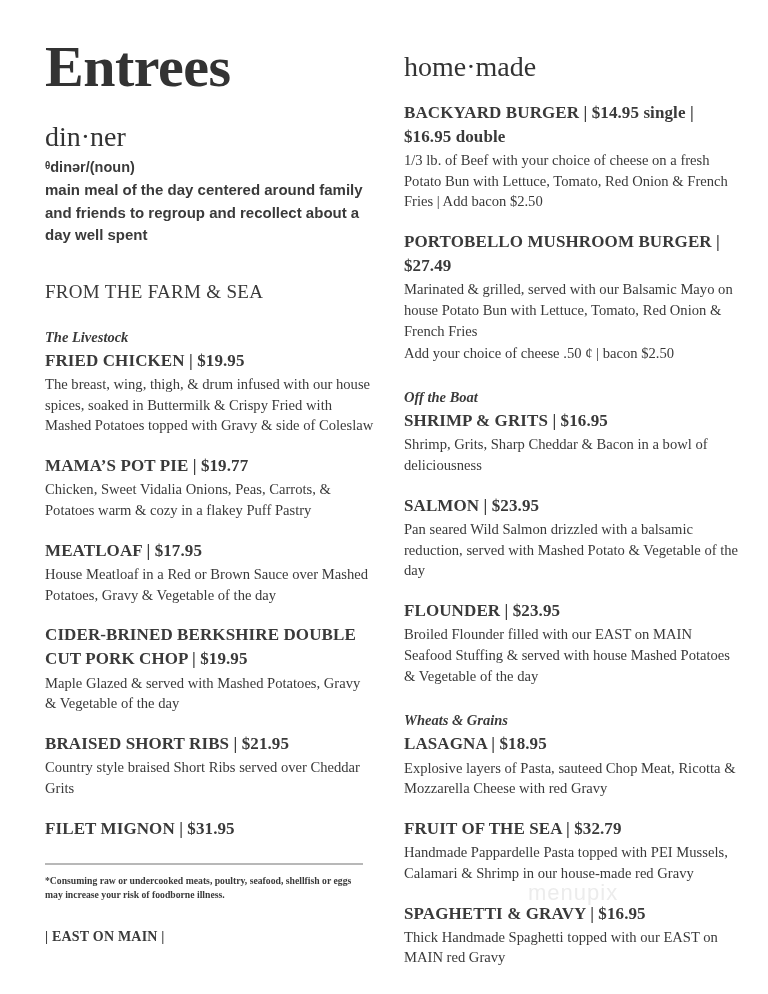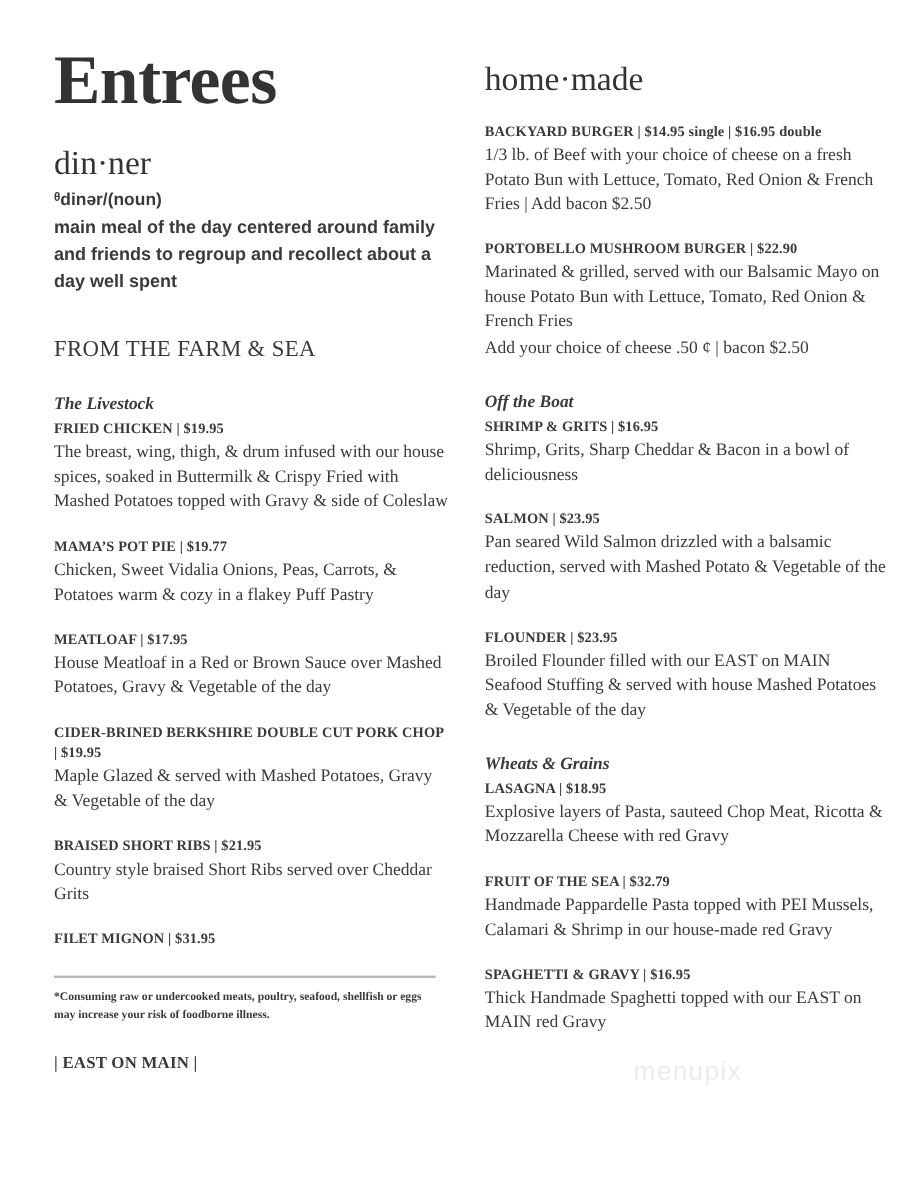--- a/index.html
+++ b/index.html
@@ -102,21 +102,21 @@
   
   .item {
     margin: 0;
     padding-top: 18px;
   }
   .item.no-gap { padding-top: 3px; }
 
   .item-name {
     font-family: "Liberation Serif", serif;
     font-weight: 700;
-    font-size: 12px;
+    font-size: 17px;
     letter-spacing: 0.1px;
     line-height: 1.42;
     color: #3a3a3a;
     margin: 0;
   }
   .item-desc {
     font-family: "Liberation Serif", serif;
     font-weight: 400;
     font-size: 14.6px;
     line-height: 1.42;
@@ -224,21 +224,21 @@
       <div class="term term-right">home·made</div>
 
 
 
       <div class="item">
         <div class="item-name">BACKYARD BURGER  | $14.95  single  | $16.95  double</div>
         <div class="item-desc">1/3 lb. of Beef with your choice of cheese on a fresh Potato Bun with Lettuce, Tomato, Red Onion &amp; French Fries | Add bacon $2.50</div>
       </div>
 
       <div class="item">
-        <div class="item-name">PORTOBELLO MUSHROOM BURGER | $22.90</div>
+        <div class="item-name">PORTOBELLO MUSHROOM BURGER | $27.49</div>
         <div class="item-desc">Marinated &amp; grilled, served with our Balsamic Mayo on house  Potato Bun  with Lettuce, Tomato, Red Onion &amp; French Fries</div>
         <div class="item-desc">Add your choice of cheese .50 ¢ |  bacon $2.50</div>
       </div>
 
       <div class="subsection">Off the Boat</div>
 
       <div class="item no-gap">
         <div class="item-name">SHRIMP &amp; GRITS | $16.95</div>
         <div class="item-desc">Shrimp, Grits, Sharp Cheddar &amp; Bacon in a bowl of deliciousness</div>
       </div>

